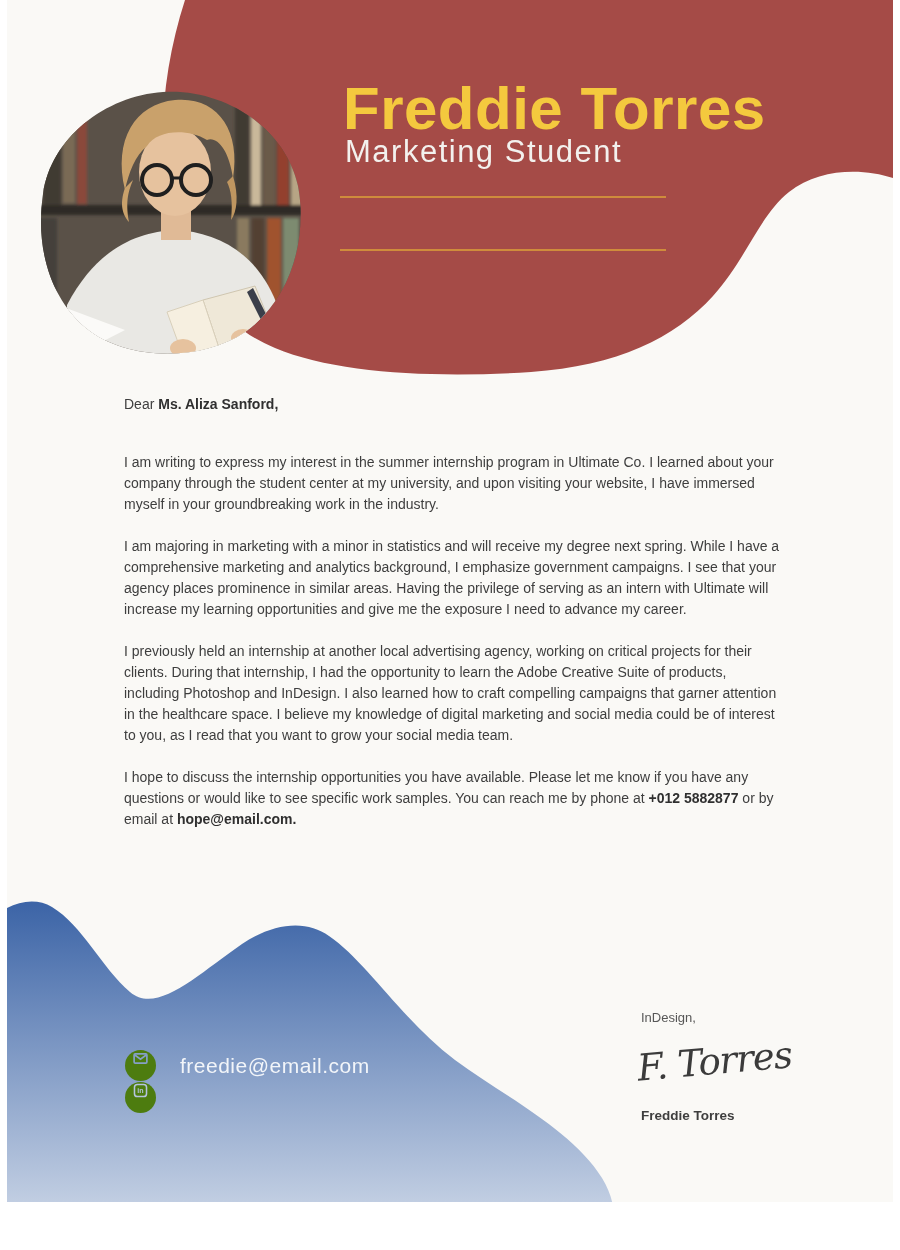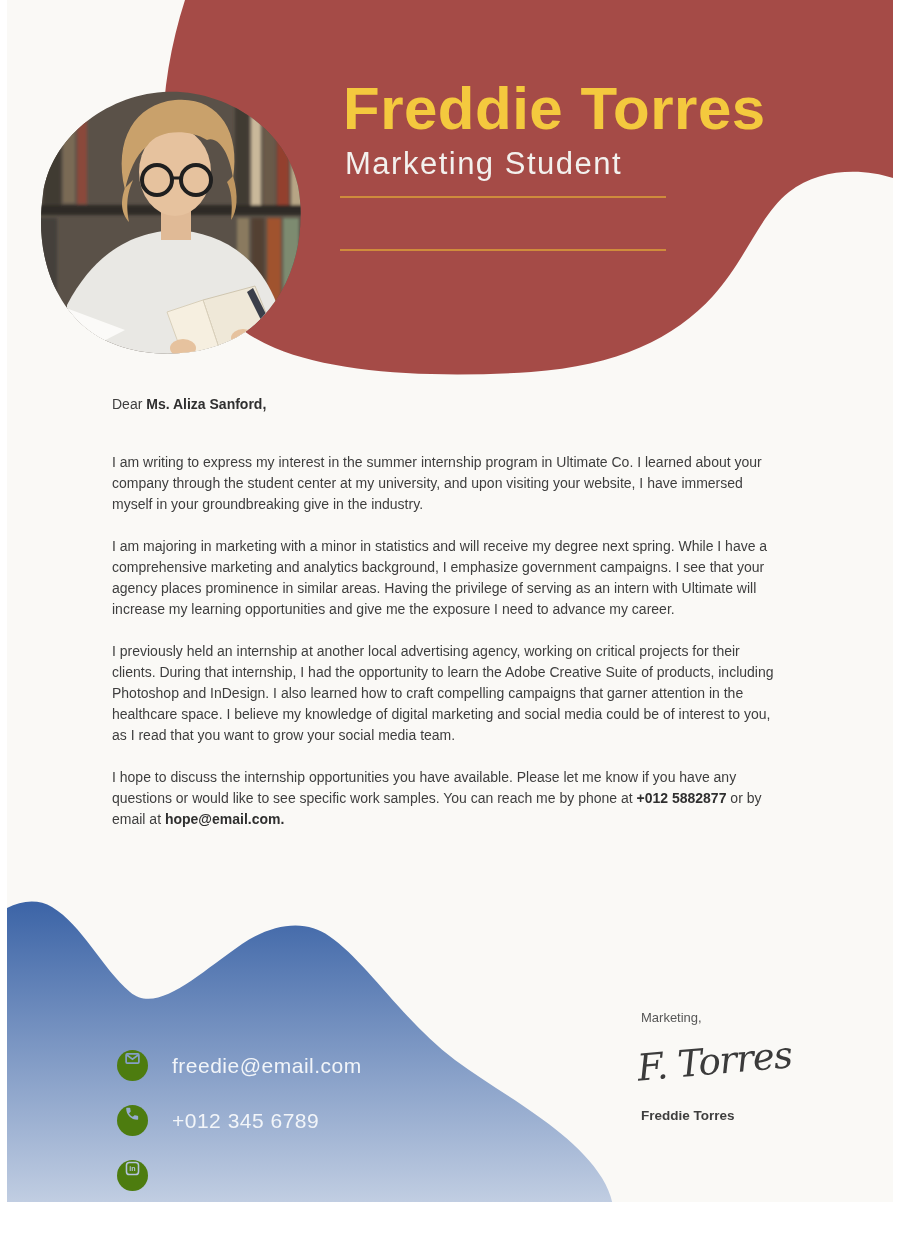--- a/index.html
+++ b/index.html
@@ -15,45 +15,45 @@
 
   
   .header-name{
     position:absolute;left:336px;top:74px;
     font-size:60px;font-weight:bold;letter-spacing:.5px;
     color:#f4c93e;white-space:nowrap;
   }
   .header-role{
     position:absolute;left:338px;top:134px;
     font-size:31px;font-weight:normal;letter-spacing:1.5px;
-    color:#f3f1ee;white-space:nowrap;margin-top:12px;
+    color:#f3f1ee;white-space:nowrap;
   }
   .header-rule{
     position:absolute;left:333px;width:326px;height:2px;background:#cf8c3c;
   }
   .rule-top{top:196px;}
   .rule-bottom{top:249px;}
   .header-doc-title{
     position:absolute;left:333px;top:215px;
     font-size:16px;font-weight:bold;letter-spacing:.4px;
     color:#f7f4f0;white-space:nowrap;
   }
 
   
   .letter{
     position:absolute;left:105px;top:394px;width:672px;
     font-size:14px;line-height:21px;color:#3e3e3e;
   }
-  .letter p{margin:0 0 21px 0;}
+  .letter p{margin:0 0 21px 12px;}
   .letter .salutation{margin-bottom:37px;}
   .letter b{font-weight:bold;color:#2f2f2f;}
 
   
   .contact{
-    position:absolute;left:110px;top:1050px;display:flex;flex-direction:column;gap:24px;
+    position:absolute;left:118px;top:1050px;display:flex;flex-direction:column;gap:1px;
   }
   .contact-row{display:flex;align-items:center;height:31px;}
   .contact-icon{
     width:31px;height:31px;border-radius:50%;background:#4d7c0f;
     display:flex;align-items:flex-start;justify-content:center;flex:0 0 31px;
   }
   .contact-icon svg{display:block;}
   .contact-label{
     margin-left:24px;font-size:21px;letter-spacing:.5px;color:#f2f5f9;white-space:nowrap;
   }
@@ -149,51 +149,43 @@
     </g>
   </svg>
 
   <div class="header-name">Freddie Torres</div>
   <div class="header-role">Marketing Student</div>
   <div class="header-rule rule-top"></div>
   <div class="header-rule rule-bottom"></div>
 
   <div class="letter">
     <p class="salutation"><span>Dear </span><b>Ms. Aliza Sanford,</b></p>
-    <p>I am writing to express my interest in the summer internship program in Ultimate Co. I learned about your company through the student center at my university, and upon visiting your website, I have immersed myself in your groundbreaking give in the industry.</p>
+    <p>I am writing to express my interest in the summer internship program in Ultimate Co. I learned about your company through the student center at my university, and upon visiting your website, I have immersed myself in your groundbreaking work in the industry.</p>
     <p>I am majoring in marketing with a minor in statistics and will receive my degree next spring. While I have a comprehensive marketing and analytics background, I emphasize government campaigns. I see that your agency places prominence in similar areas. Having the privilege of serving as an intern with Ultimate will increase my learning opportunities and give me the exposure I need to advance my career.</p>
     <p>I previously held an internship at another local advertising agency, working on critical projects for their clients. During that internship, I had the opportunity to learn the Adobe Creative Suite of products, including Photoshop and InDesign. I also learned how to craft compelling campaigns that garner attention in the healthcare space. I believe my knowledge of digital marketing and social media could be of interest to you, as I read that you want to grow your social media team.</p>
     <p><span>I hope to discuss the internship opportunities you have available. Please let me know if you have any questions or would like to see specific work samples. You can reach me by phone at </span><b>+012 5882877</b><span> or by email at </span><b>hope@email.com.</b></p>
   </div>
 
   <div class="contact">
     <div class="contact-row">
       <span class="contact-icon">
         <svg width="17" height="17" viewBox="0 0 24 24">
             <rect x="3" y="5.5" width="18" height="13" rx="1.5" fill="none" stroke="#85a0c8" stroke-width="2.4"></rect>
             <path d="M4 7 l8 6 8-6" fill="none" stroke="#85a0c8" stroke-width="2.4"></path>
           </svg>
       </span>
       <span class="contact-label">freedie@email.com</span>
     </div>
     <div class="contact-row">
       <span class="contact-icon">
         <svg width="17" height="17" viewBox="0 0 24 24">
-            <path fill="#97abd0" d="M6.6 10.8c1.3 2.5 3.4 4.6 5.9 5.9l2-2c.3-.3.7-.4 1-.2 1.1.4 2.3.6 3.5.6.6 0 1 .4 1 1V19.9c0 .6-.4 1-1 1C10.1 20.9 3.1 13.9 3.1 5c0-.6.4-1 1-1H7.9c.6 0 1 .4 1 1 0 1.2.2 2.4.6 3.5.1.3 0 .7-.2 1l-2.1 2.1z"></path>
-          </svg>
-      </span>
-      <span class="contact-label">+012 345 6789</span>
-    </div>
-    <div class="contact-row">
-      <span class="contact-icon">
-        <svg width="17" height="17" viewBox="0 0 24 24">
             <rect x="3.5" y="3.5" width="17" height="17" rx="4" fill="none" stroke="#b5c4df" stroke-width="2.2"></rect>
             <text x="12" y="16.2" text-anchor="middle" font-family="Liberation Sans, sans-serif" font-size="10" font-weight="bold" fill="#b5c4df">in</text>
           </svg>
       </span>
     </div>
   </div>
 
-  <div class="sig-closing">Marketing,</div>
+  <div class="sig-closing">InDesign,</div>
   <div class="sig-script">F. Torres</div>
   <div class="sig-name">Freddie Torres</div>
 
 </div>
 
 </body></html>

